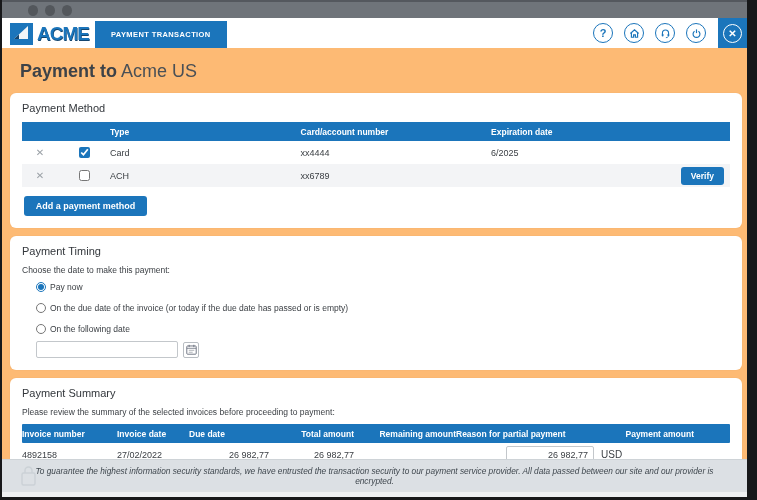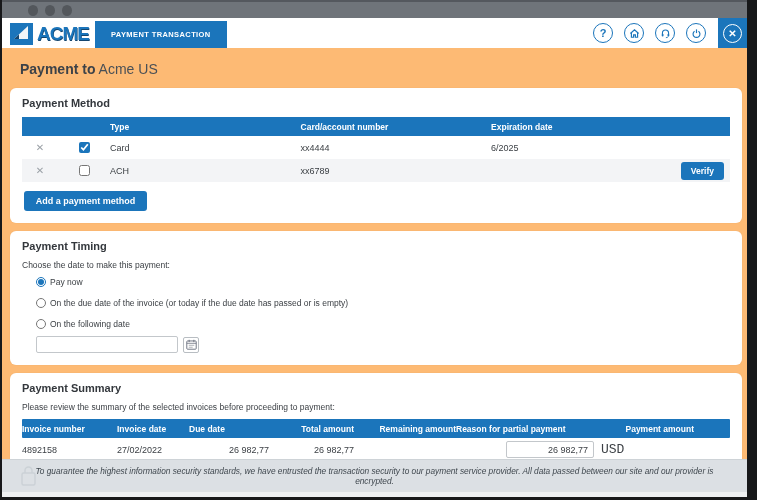--- a/index.html
+++ b/index.html
@@ -31,26 +31,26 @@
   .cicon { width:20px; height:20px; border:1.6px solid #1b75bb; border-radius:50%;
     display:flex; align-items:center; justify-content:center; color:#1b75bb;
     font-size:11px; font-weight:bold; cursor:pointer; background:#fff; }
   .cicon svg { display:block; }
   .close-block { width:29px; height:30px; background:#1b75bb; display:flex;
     align-items:center; justify-content:center; margin-left:2px; cursor:pointer; }
   .close-circle { width:19px; height:19px; border:1.6px solid #fff; border-radius:50%;
     color:#fff; font-size:10px; font-weight:bold; display:flex; align-items:center; justify-content:center; }
   
   .main { flex:1 1 auto; padding:0 5px 0 8px; overflow:hidden; }
-  .page-title { margin:13px 10px 11px 10px; font-size:14px; color:#3d4248; }
+  .page-title { margin:13px 10px 11px 10px; font-size:18px; color:#3d4248; }
   .page-title b { font-weight:bold; }
   .page-title .light { color:#4a5056; }
   .card { background:#fff; border-radius:6px; padding:9px 12px 10px 12px; margin-bottom:8px;
     box-shadow:0 0 2px rgba(0,0,0,0.06); }
-  .card-title { font-size:11px; font-weight:bold; color:#33373c; margin-bottom:8px; }
+  .card-title { font-size:11px; font-weight:normal; color:#33373c; margin-bottom:8px; }
   
   .pm-grid { display:grid; grid-template-columns:36px 52px 2fr 2fr 1.5fr 96px; align-items:center; }
   .pm-head { background:#1b75bb; color:#fff; font-size:8.5px; font-weight:bold; height:19px; }
   .pm-row { height:23px; font-size:9px; color:#3c4045; }
   .pm-row.alt { background:#f3f4f6; }
   .cell { display:flex; align-items:center; height:100%; }
   .c-center { justify-content:center; }
   .x-icon { color:#9aa0a6; font-size:10px; cursor:pointer; line-height:1; }
   input[type=checkbox] { width:11px; height:11px; accent-color:#1b75bb; cursor:pointer; }
   .verify-btn { background:#1b75bb; color:#fff; border:none; border-radius:3px;
@@ -70,21 +70,21 @@
   .cal-btn { width:16px; height:16px; background:#fff; border:1px solid #b8bdc2; border-radius:2px;
     display:flex; align-items:center; justify-content:center; cursor:pointer; padding:0; }
   
   .ps-grid { display:grid; grid-template-columns:95px 72px 80px 85px 102px 1fr 100px 36px; align-items:center; }
   .ps-head { background:#1b75bb; color:#fff; font-size:8.5px; font-weight:bold; height:19px; border-radius:1px; }
   .ps-row { font-size:9px; color:#3c4045; min-height:28px; border-bottom:5px solid #22c55e; }
   .hpad { }
   .r { justify-content:flex-end; }
   .amount-input { width:88px; height:17px; border:1px solid #c3c7cb; border-radius:2px;
     font-size:9px; text-align:right; padding:0 5px; font-family:"Liberation Sans", sans-serif; color:#3c4045; }
-  .usd { font-size:13px; color:#3c4045; padding-left:7px;font-family:Liberation Mono, monospace; }
+  .usd { font-size:10px; color:#3c4045; padding-left:7px; }
   .total-line { display:flex; justify-content:flex-end; align-items:center; gap:22px;
     padding:9px 30px 2px 0; }
   .total-label { font-size:9px; color:#80868b; }
   .total-value { font-size:11.5px; font-weight:bold; color:#26292d; }
   
   .footer { flex:0 0 auto; height:33px; background:#dce0e4; border-top:1px solid #ced3d7;
     display:flex; align-items:center; justify-content:center; position:relative; }
   .footer-strip { flex:0 0 auto; height:5px; background:#eef0f2; }
   .footer-text { font-size:8.3px; font-style:italic; color:#3f474e; text-align:center; padding:0 30px; }
   .lock { position:absolute; left:18px; top:4px; }

